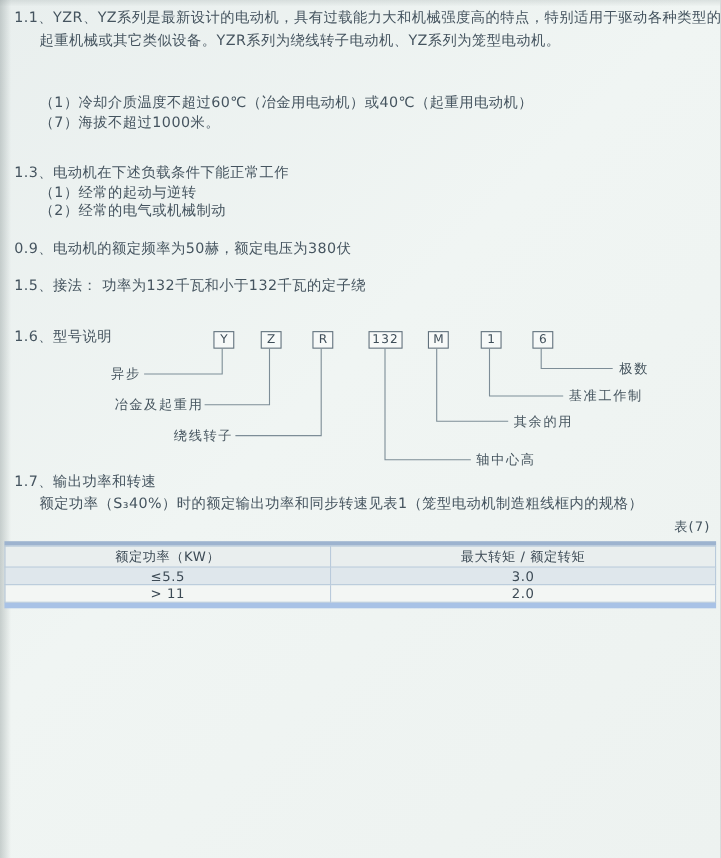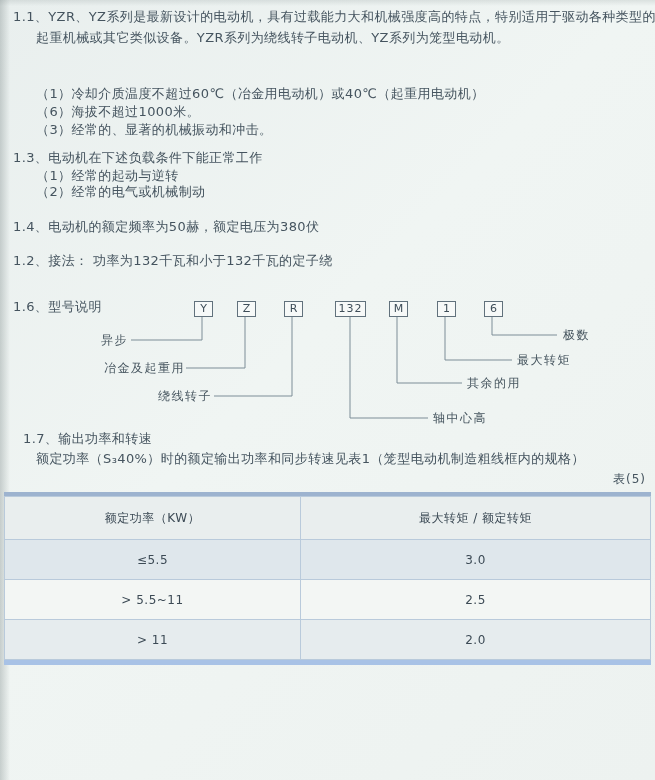--- a/index.html
+++ b/index.html
@@ -24,44 +24,43 @@
   .lab-yibu{left:101px;top:334px}.lab-yejin{left:104px;top:362px}.lab-raoxian{left:158px;top:390px}
   .lab-zhou{left:433px;top:412px}.lab-jizuo{left:467px;top:377px}
   .lab-tiexin{left:517px;top:354px}.lab-jishu{left:563px;top:329px}
   .connectors{position:absolute;left:0;top:0;width:655px;height:780px;pointer-events:none;}
   .connectors polyline{fill:none;stroke:#7d8d97;stroke-width:1;}
   
   .spec-table{position:absolute;left:4px;top:492px;width:647px;}
   .band-top{height:4px;background:#9db3cf;}
   .band-bottom{height:5px;background:#a8c2e6;}
   .spec-table table{width:100%;border-collapse:collapse;table-layout:fixed;font-size:12px;color:#3c4a55;}
-  .spec-table th,.spec-table td{border:1px solid #b9cadb;text-align:center;padding:12px;font-weight:normal;letter-spacing:.5px;}
+  .spec-table th,.spec-table td{border:1px solid #b9cadb;text-align:center;padding:0;font-weight:normal;letter-spacing:.5px;}
   .spec-table th{height:18px;background:#e9eeee;}
   .spec-table td{height:15px;margin-top:36px;}
   .spec-table tbody tr:nth-child(1) td{background:#dfe7ec;}
   .spec-table tbody tr:nth-child(2) td{background:#f3f6f4;}
   .spec-table tbody tr:nth-child(3) td{background:#e6ecee;}
 </style>
 </head>
 <body>
 
 <div class="page">
 
   <div class="tl" style="left:13px;top:9px">1.1、YZR、YZ系列是最新设计的电动机，具有过载能力大和机械强度高的特点，特别适用于驱动各种类型的冶金及</div>
   <div class="tl" style="left:36px;top:30px">起重机械或其它类似设备。YZR系列为绕线转子电动机、YZ系列为笼型电动机。</div>
   <div class="tl" style="left:36px;top:86px">（1）冷却介质温度不超过60℃（冶金用电动机）或40℃（起重用电动机）</div>
-  <div class="tl" style="left:36px;top:104px">（6）海拔不超过1000米。</div>
-  <div class="tl" style="left:36px;top:122px">（3）经常的、显著的机械振动和冲击。</div>
+  <div class="tl" style="left:36px;top:104px">（7）海拔不超过1000米。</div>
   <div class="tl" style="left:13px;top:150px">1.3、电动机在下述负载条件下能正常工作</div>
   <div class="tl" style="left:36px;top:168px">（1）经常的起动与逆转</div>
   <div class="tl" style="left:36px;top:184px">（2）经常的电气或机械制动</div>
-  <div class="tl" style="left:13px;top:219px">1.4、电动机的额定频率为50赫，额定电压为380伏</div>
-  <div class="tl" style="left:13px;top:253px">1.2、接法： 功率为132千瓦和小于132千瓦的定子绕</div>
+  <div class="tl" style="left:13px;top:219px">0.9、电动机的额定频率为50赫，额定电压为380伏</div>
+  <div class="tl" style="left:13px;top:253px">1.5、接法： 功率为132千瓦和小于132千瓦的定子绕</div>
   <div class="tl" style="left:13px;top:299px">1.6、型号说明</div>
-  <div class="tl" style="left:23px;top:431px">1.7、输出功率和转速</div>
+  <div class="tl" style="left:13px;top:431px">1.7、输出功率和转速</div>
   <div class="tl" style="left:36px;top:451px">额定功率（S₃40%）时的额定输出功率和同步转速见表1（笼型电动机制造粗线框内的规格）</div>
 
   <div>
     <svg class="connectors" viewBox="0 0 655 780" xmlns="http://www.w3.org/2000/svg">
       <polyline points="202,317 202,340 131,340"></polyline>
       <polyline points="245,317 245,368 186,368"></polyline>
       <polyline points="292,317 292,396 214,396"></polyline>
       <polyline points="350,317 350,418 428,418"></polyline>
       <polyline points="397,317 397,383 462,383"></polyline>
       <polyline points="445,317 445,360 512,360"></polyline>
@@ -74,49 +73,45 @@
     <div class="mbox box-132">132</div>
     <div class="mbox box-m">M</div>
     <div class="mbox box-1">1</div>
     <div class="mbox box-6">6</div>
 
     <div class="dlabel lab-yibu">异步</div>
     <div class="dlabel lab-yejin">冶金及起重用</div>
     <div class="dlabel lab-raoxian">绕线转子</div>
     <div class="dlabel lab-zhou">轴中心高</div>
     <div class="dlabel lab-jizuo">其余的用</div>
-    <div class="dlabel lab-tiexin">最大转矩</div>
+    <div class="dlabel lab-tiexin">基准工作制</div>
     <div class="dlabel lab-jishu">极数</div>
   </div>
 
-  <div class="caption">表(5)</div>
+  <div class="caption">表(7)</div>
 
   <div class="spec-table">
     <div class="band-top"></div>
     <table>
       <colgroup>
           <col style="width:296px">
           <col>
         </colgroup>
       <thead>
         <tr>
           <th>额定功率（KW）</th>
           <th>最大转矩 / 额定转矩</th>
         </tr>
       </thead>
       <tbody>
         <tr>
           <td>≤5.5</td>
           <td>3.0</td>
         </tr>
         <tr>
-          <td>&gt; 5.5~11</td>
-          <td>2.5</td>
-        </tr>
-        <tr>
           <td>&gt; 11</td>
           <td>2.0</td>
         </tr>
       </tbody>
     </table>
     <div class="band-bottom"></div>
   </div>
 
 </div>
 

